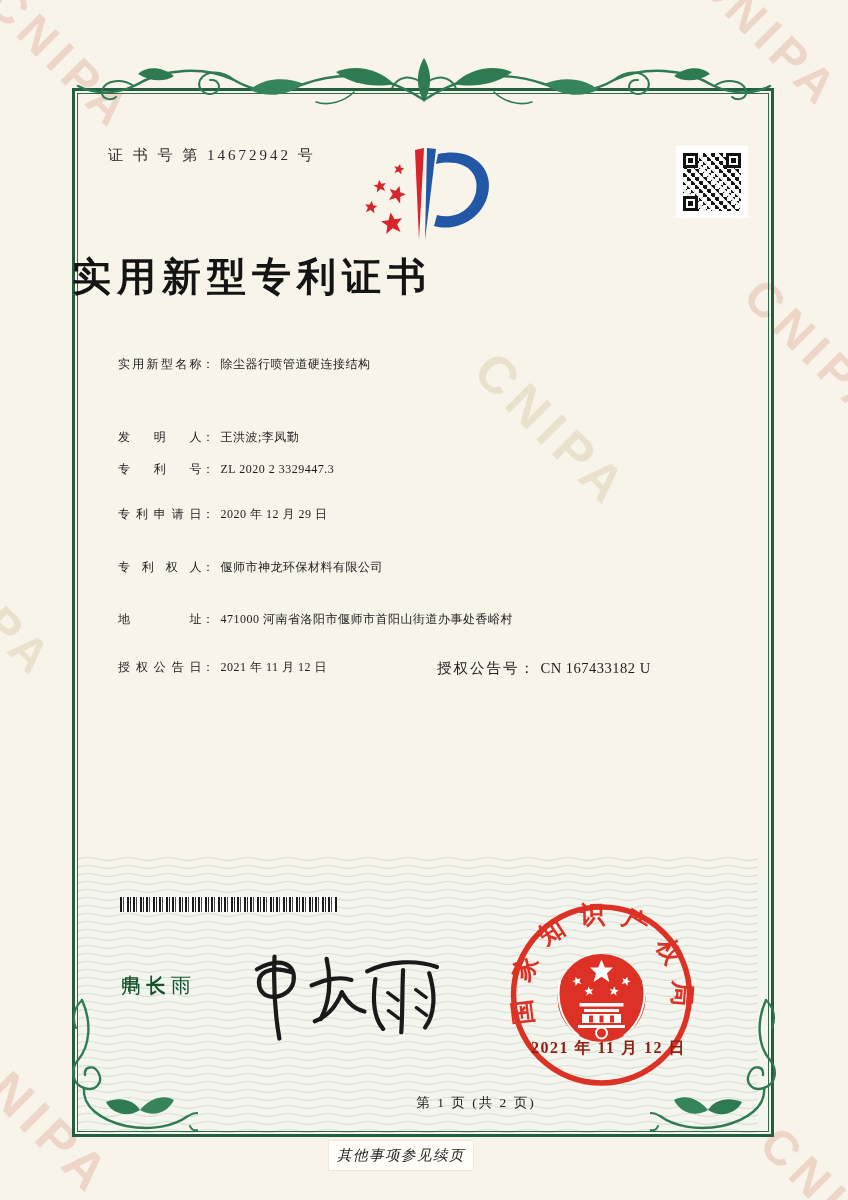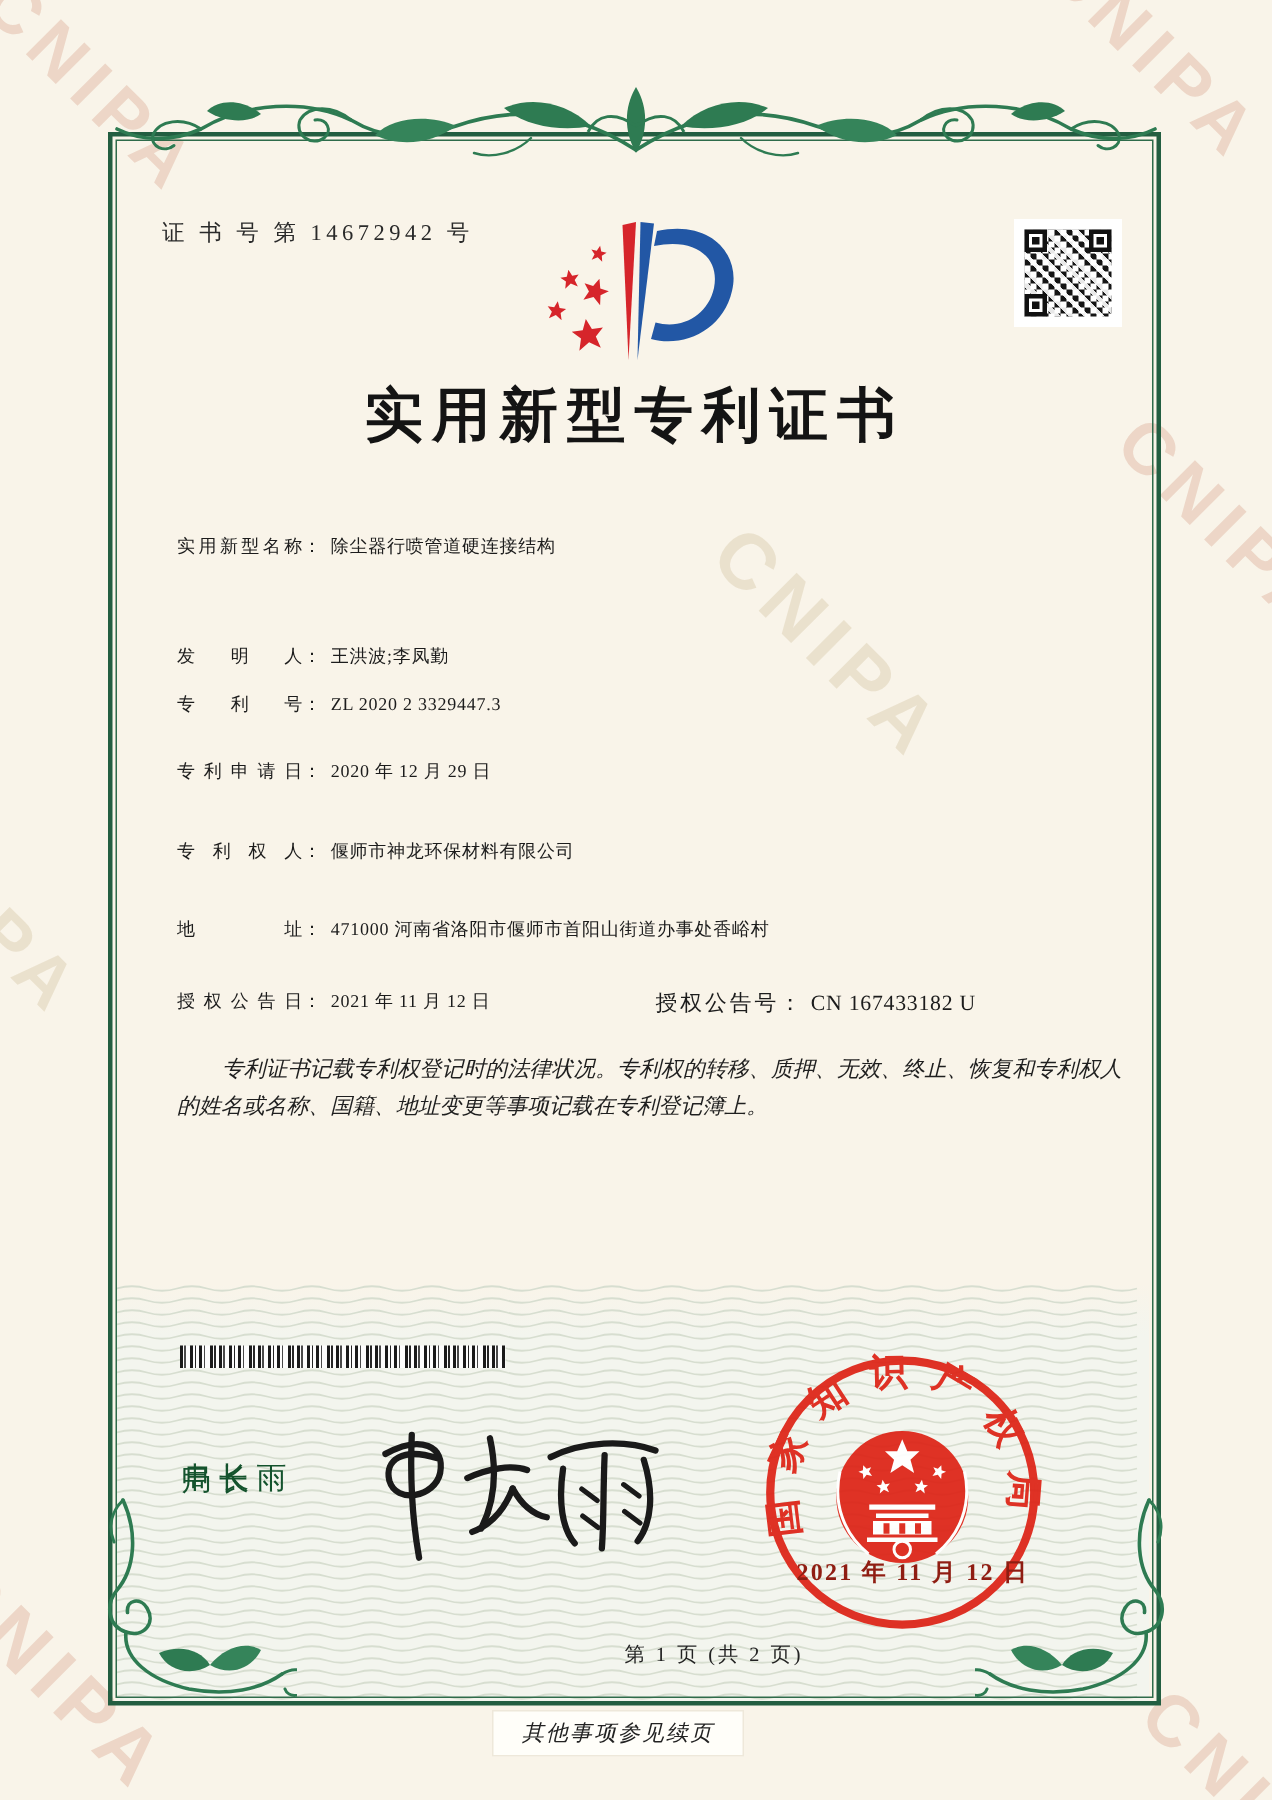--- a/index.html
+++ b/index.html
@@ -40,21 +40,21 @@
     background-color:#fff;
     background-image:
       repeating-linear-gradient(45deg,rgba(255,255,255,0.9) 0 3px,rgba(255,255,255,0) 3px 7px),
       repeating-conic-gradient(#151515 0 25%,#ffffff 0 50%);
     background-size:auto,8px 8px;
   }
   .finder{position:absolute;width:15px;height:15px;border:3px solid #111;background:#fff;box-sizing:border-box;}
   .finder::after{content:"";position:absolute;left:2px;top:2px;width:5px;height:5px;background:#111;}
   .f-tl{left:0;top:0;} .f-tr{right:0;top:0;} .f-bl{left:0;bottom:0;}
   .title{
-    left:72px;top:250px;width:702px;text-align:center;
+    left:72px;top:250px;width:702px;text-align:left;
     font-size:39px;font-weight:bold;letter-spacing:6px;color:#141414;
   }
   
   .row{left:118px;width:640px;font-size:12px;letter-spacing:0.5px;white-space:nowrap;}
   .flabel{display:inline-block;width:84px;text-align:justify;text-align-last:justify;vertical-align:bottom;}
   .fcolon{display:inline-block;}
   .fvalue{margin-left:6px;}
   .row-grant2{left:437px;top:659px;font-size:14.5px;letter-spacing:0.5px;white-space:nowrap;}
   .row-grant2 .glabel{letter-spacing:2px;}
   
@@ -78,21 +78,21 @@
   .seal{left:505px;top:899px;}
   .seal-date{
     left:531px;top:1038px;font-size:16px;letter-spacing:1.5px;
     color:#8f1d12;font-weight:600;
   }
   
   .page-no{left:72px;top:1094px;width:808px;text-align:center;
     font-size:13.5px;letter-spacing:2px;color:#222;}
   .note-box{
     left:328px;top:1140px;background:#fffef9;border:1px solid #eee8da;
-    padding:5px 19px;font-size:14.5px;font-style:italic;letter-spacing:1.5px;color:#222;
+    padding:5px 8px;font-size:14.5px;font-style:italic;letter-spacing:1.5px;color:#222;
   }
 </style>
 </head>
 <body>
 
 <div class="wm wm-pink" style="left:16px;top:-26px;">CNIPA</div>
 <div class="wm wm-pink" style="left:724px;top:-48px;">CNIPA</div>
 <div class="wm wm-pink" style="left:772px;top:268px;">CNIPA</div>
 <div class="wm wm-beige" style="left:505px;top:340px;font-size:52px;">CNIPA</div>
 <div class="wm wm-beige" style="left:-62px;top:522px;">CNIPA</div>
@@ -236,21 +236,20 @@
   <span class="flabel">地址</span><span class="fcolon">：</span><span class="fvalue">471000 河南省洛阳市偃师市首阳山街道办事处香峪村</span>
 </div>
 <div class="abs row" style="top:659px;">
   <span class="flabel">授权公告日</span><span class="fcolon">：</span><span class="fvalue">2021 年 11 月 12 日</span>
 </div>
 <div class="abs row-grant2">
   <span class="glabel">授权公告号</span><span class="fcolon">：</span><span class="fvalue">CN 167433182 U</span>
 </div>
 
 <div class="abs paras">
-  <p>专利证书记载专利权登记时的法律状况。专利权的转移、质押、无效、终止、恢复和专利权人的姓名或名称、国籍、地址变更等事项记载在专利登记簿上。</p>
 </div>
 
 <div class="abs barcode"></div>
 
 <div class="abs signer signer-title">局长</div>
 <div class="abs signer signer-name">申长雨</div>
 
 <svg class="abs signature" width="205" height="95">
   <g fill="none" stroke="#1a1a1a" stroke-width="4.2" stroke-linecap="round" stroke-linejoin="round">
     <path d="M10,16 C34,4 50,12 46,30 C42,46 16,50 12,34 C9,20 22,12 44,20"></path>

